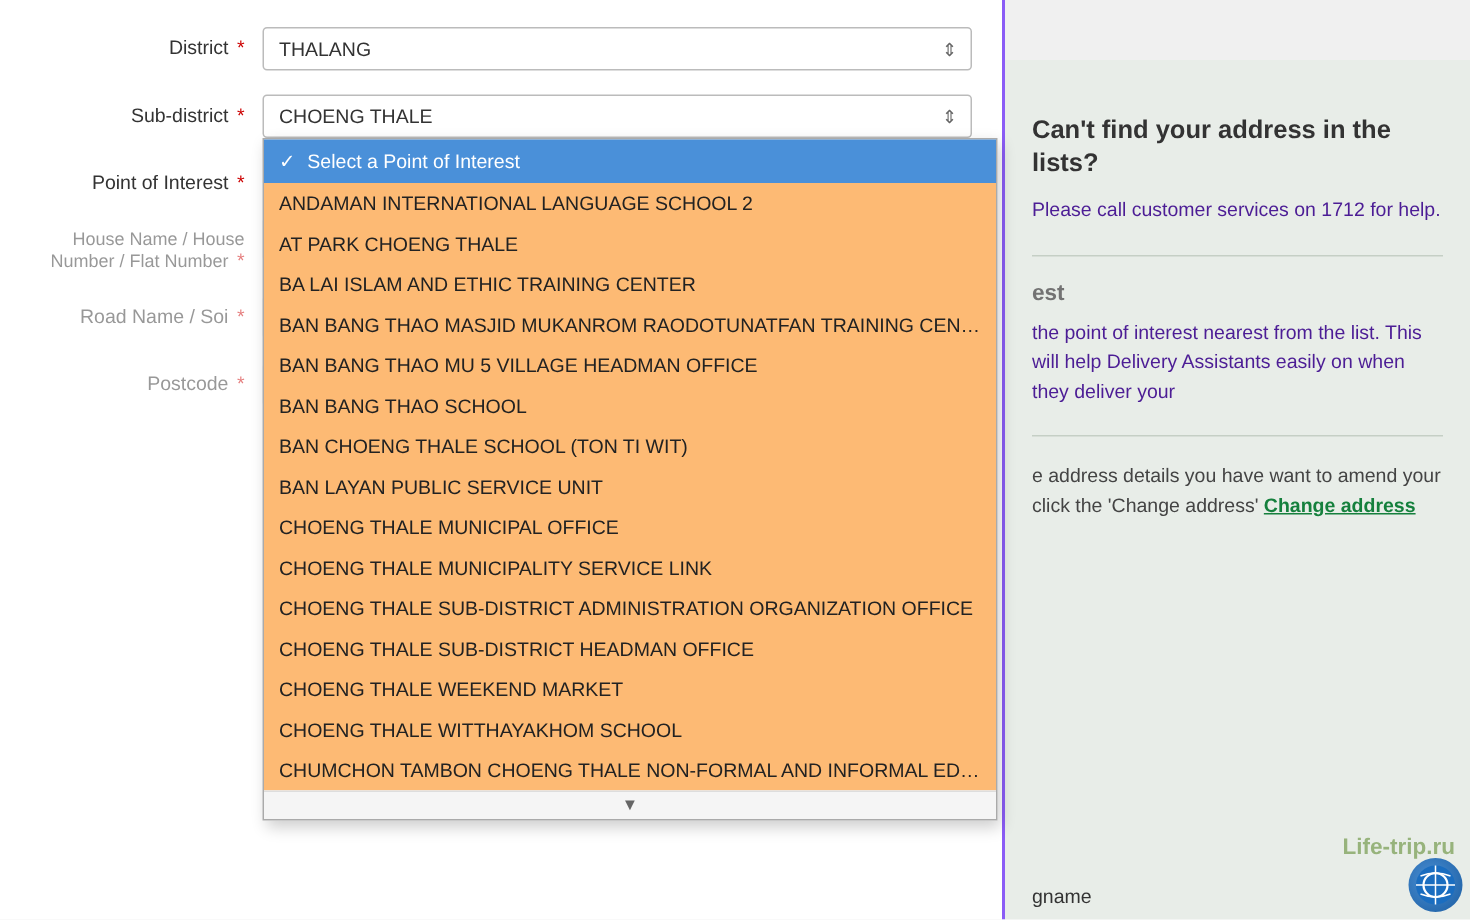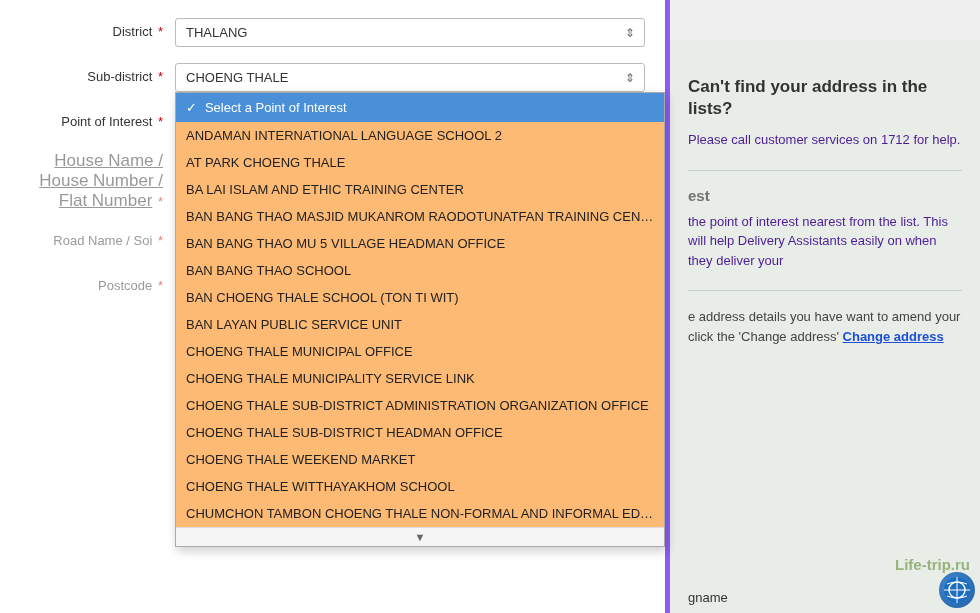--- a/index.html
+++ b/index.html
@@ -14,21 +14,21 @@
     .main-container {
       display: flex;
       width: 980px;
       height: 613px;
     }
     .form-section {
       width: 670px;
       background: #fff;
       padding: 10px 0;
       position: relative;
-      border-right: 5px solid #8b5cf6;
+      border-right: 2px solid #8b5cf6;
     }
     .form-row {
       display: flex;
       align-items: flex-start;
       padding: 8px 20px;
       min-height: 36px;
     }
     .form-label {
       width: 155px;
       text-align: right;
@@ -160,21 +160,21 @@
       font-weight: bold;
       color: #737373;
       margin-bottom: 8px;
     }
     .change-address-text {
       font-size: 13px;
       color: #444;
       line-height: 1.5;
     }
     .change-address-link {
-      color: #1d4ed8;
+      color: #15803d;
       font-weight: bold;
       text-decoration: underline;
       cursor: pointer;
     }
     .watermark {
       position: absolute;
       bottom: 40px;
       right: 10px;
       font-size: 15px;
       font-weight: bold;
@@ -248,21 +248,21 @@
         <span>Point of Interest</span>
         <span class="required">*</span>
       </div>
       <div class="form-field">
         
       </div>
     </div>
 
     <div class="form-row form-row-blurred">
       <div class="form-label">
-        <span style="font-size:17px;text-decoration:underline;">House Name / House Number / Flat Number</span>
+        <span style="font-size:12px;">House Name / House Number / Flat Number</span>
         <span class="required">*</span>
       </div>
       <div class="form-field">
         <input type="text" class="text-input" style="">
       </div>
     </div>
 
     <div class="form-row form-row-blurred">
       <div class="form-label">
         <span>Road Name / Soi</span>

